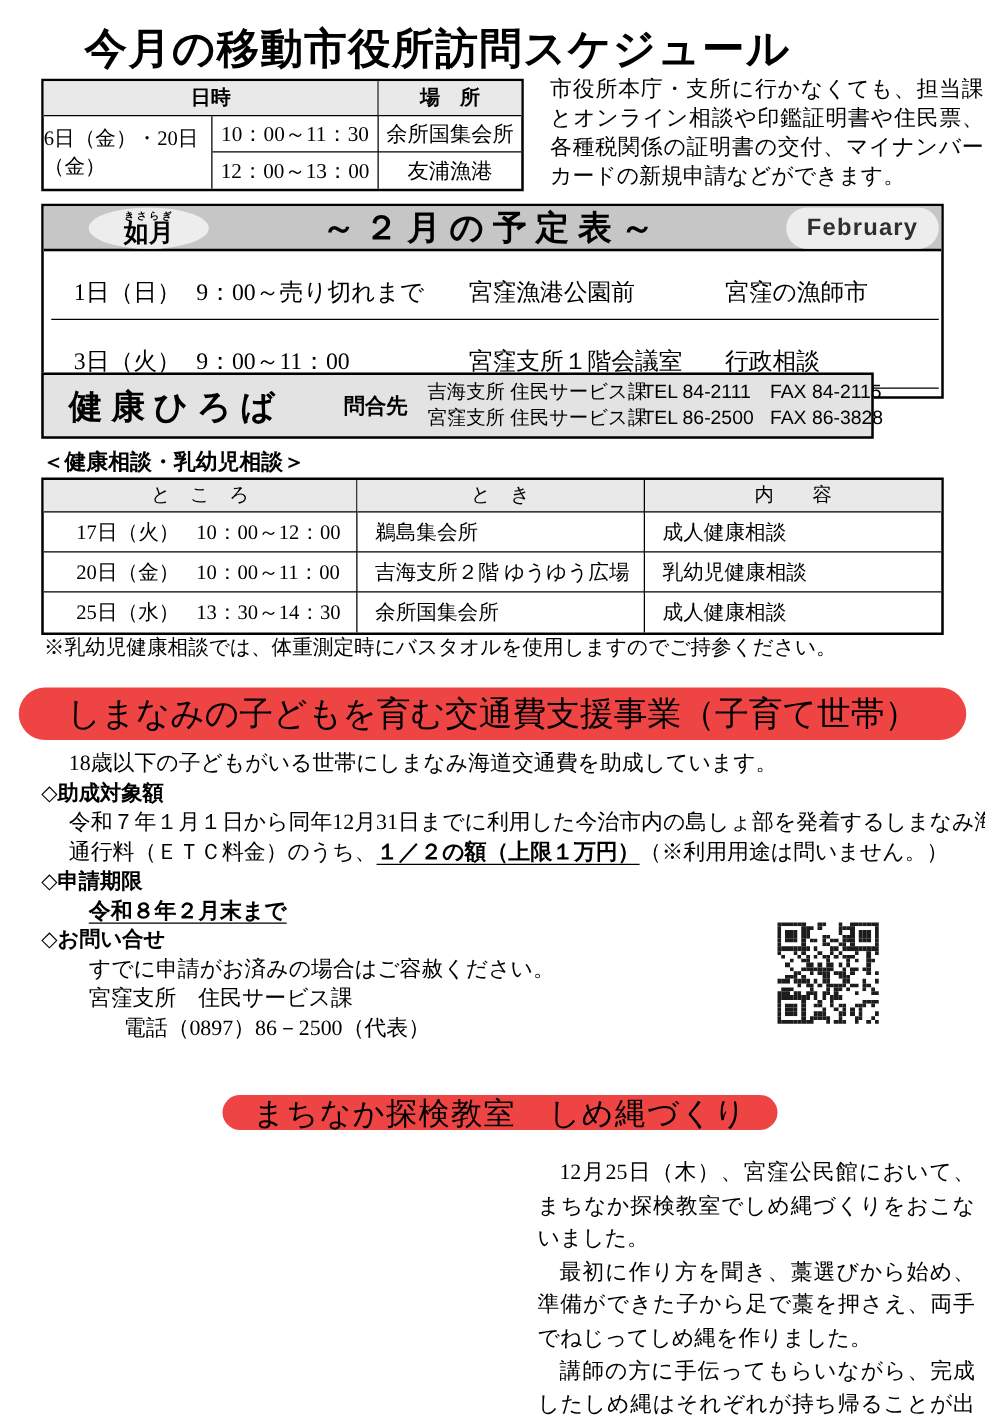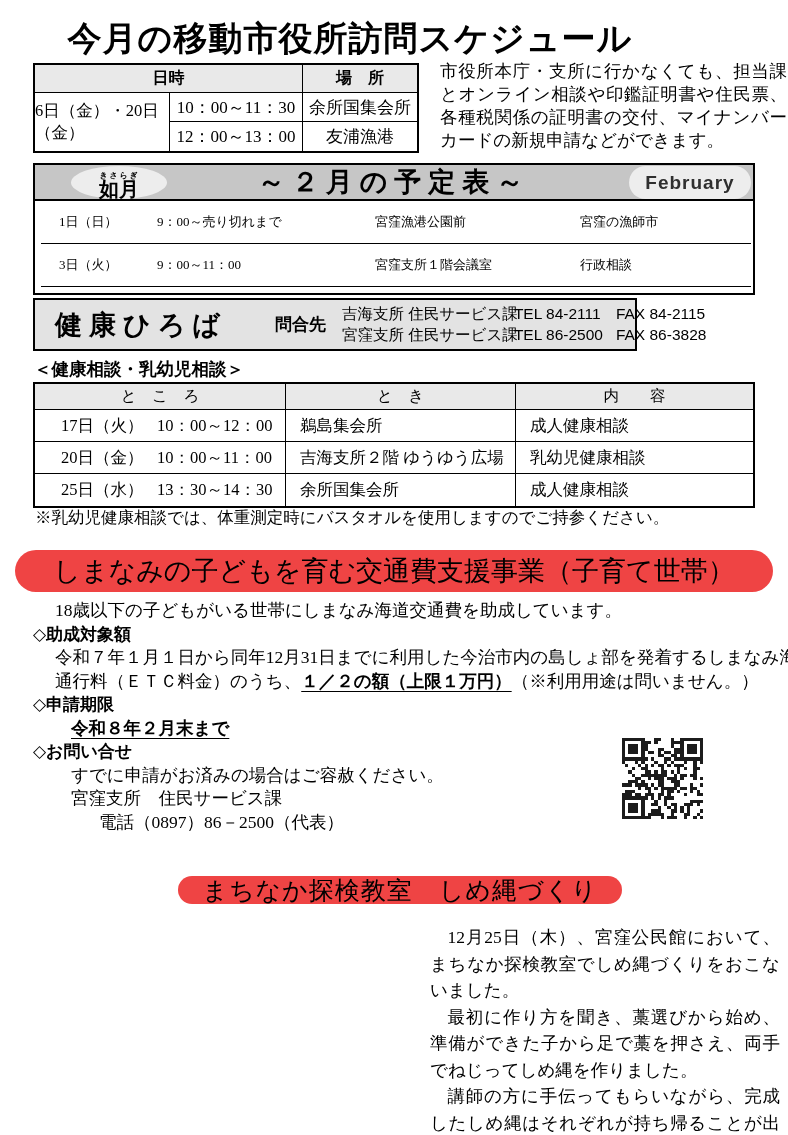--- a/index.html
+++ b/index.html
@@ -53,44 +53,44 @@
     position:relative; height:36px; background:#c6c6c6;
     border-bottom:2px solid #000;
     display:flex; align-items:center; justify-content:center;
   }
   .month-oval {
     position:absolute; left:36px; top:1px; width:96px; height:33px;
     background:#ededed; border-radius:50%;
     display:flex; align-items:flex-end; justify-content:center;
   }
   .month-oval ruby { font-size:20px; font-weight:bold; line-height:1.0;
-    font-family:Liberation Serif, serif; }
+    font-family:Liberation Mono, monospace; }
   .month-oval rt { font-size:8px; font-weight:bold; letter-spacing:1px; }
   .feb-title {
     font-size:27px; font-weight:bold; letter-spacing:7px;
     font-family:"Liberation Sans","DejaVu Sans",sans-serif;
   }
   .feb-oval {
     position:absolute; right:2px; top:1px; width:122px; height:33px;
     background:#ededed; border-radius:17px;
     display:flex; align-items:center; justify-content:center;
     font-size:19px; font-weight:bold; color:#2f2f2f; letter-spacing:1px;
     font-family:"Liberation Sans","DejaVu Sans",sans-serif;
   }
   .feb-rows { padding:0 0 6px 0; }
   .feb-row {
     display:grid; grid-template-columns:98px 218px 205px auto;
-    align-items:center; height:43px; margin:0 2px 0 6px;
+    align-items:center; height:43px; margin:12px 2px 0 6px;
     padding-left:18px; border-bottom:1.5px solid #000;
-    font-size:13px;
+    font-size:19px;
   }
 
   
   .health-box {
-    position:absolute; left:33px; top:298px; width:604px; height:53px;
+    position:absolute; left:33px; top:298px; width:666px; height:53px;
     background:#e3e3e3; border:2px solid #000;
     display:flex; align-items:center;
     font-family:"Liberation Sans","DejaVu Sans",sans-serif;
   }
   .health-title { font-size:27px; font-weight:bold; letter-spacing:7px; margin-left:20px; white-space:nowrap; }
   .health-contact-label { font-size:17px; font-weight:bold; margin-left:48px; white-space:nowrap; }
   .health-contacts { margin-left:16px; display:flex; flex-direction:column; gap:1px; }
   .contact-row { display:flex; font-size:15.5px; line-height:20px; white-space:nowrap; }
   .contact-office { width:172px; }
   .contact-tel { width:102px; }

